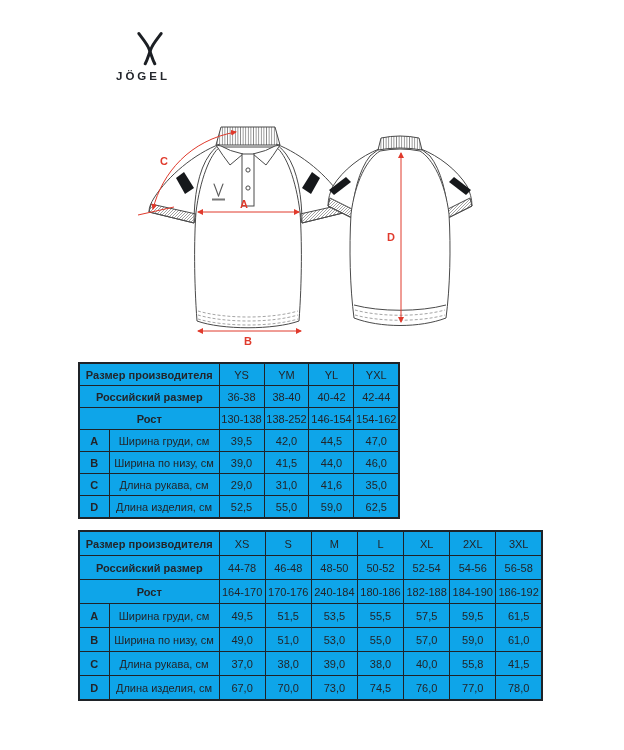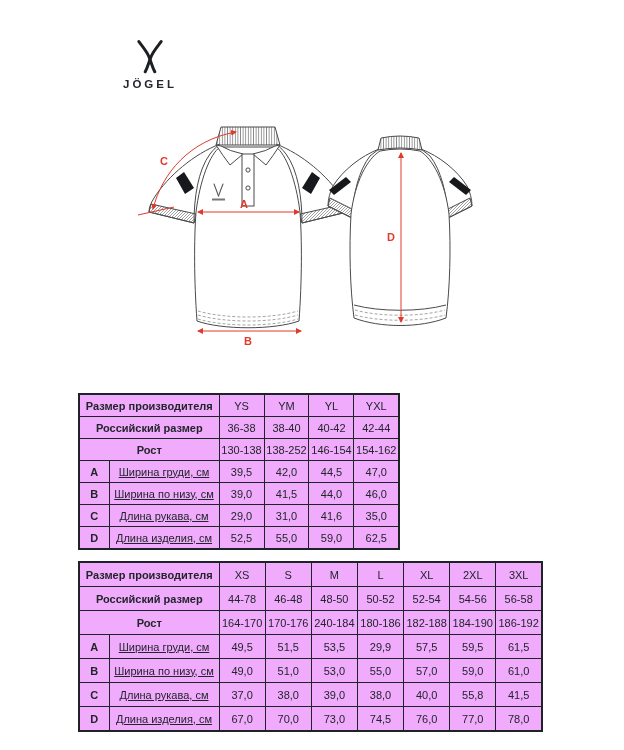--- a/index.html
+++ b/index.html
@@ -1,47 +1,47 @@
 <!DOCTYPE html>
 <html><head>
 <meta charset="utf-8">
 <style>
   html,body{margin:0;padding:0;background:#fff;}
   .page{position:relative;width:624px;height:750px;background:#ffffff;overflow:hidden;
         font-family:"Liberation Sans",sans-serif;color:#1d2025;}
 
   
-  .brand{position:absolute;left:116px;top:40px;width:68px;text-align:center;}
+  .brand{position:absolute;left:116px;top:32px;width:68px;text-align:left;}
   .brand svg{display:block;margin:0 auto;}
   .brand-name{font-weight:bold;font-size:11.5px;letter-spacing:3px;margin-top:2px;color:#23262c;}
   .title{position:absolute;left:199px;top:47px;font-size:27px;font-weight:bold;
          letter-spacing:.5px;color:#1a1d22;white-space:nowrap;}
 
   
   .front-svg{position:absolute;left:130px;top:118px;}
   .back-svg{position:absolute;left:325px;top:122px;}
   .outline{fill:#ffffff;stroke:#4a4a4a;stroke-width:1;}
   .seam{fill:none;stroke:#4a4a4a;stroke-width:1;}
   .stripe{fill:#16181b;stroke:none;}
   .dashline{fill:none;stroke:#9a9a9a;stroke-width:.9;stroke-dasharray:3 2;}
   .red{stroke:#e03a2c;stroke-width:1;fill:none;}
   .mlabel{font-family:"Liberation Sans",sans-serif;font-weight:bold;font-size:11px;fill:#e03a2c;}
   .chestlogo{stroke:#5a5a5a;stroke-width:1.1;fill:none;stroke-linecap:round;}
 
   
   table.sz{border-collapse:collapse;table-layout:fixed;position:absolute;left:78px;
-           background:#f0abfc;font-size:11px;color:#22252a;border:2px solid #1f2328;margin-top:31px;}
+           background:#0ea5e9;font-size:11px;color:#22252a;border:2px solid #1f2328;}
   table.sz td{border:1px solid #1f2328;text-align:center;padding:0;height:21px;
               overflow:hidden;white-space:nowrap;}
   table.t1{top:362px;width:322px;}
   table.t2{top:530px;width:465px;}
   table.t2 td{height:23px;}
   td.hlabel{font-weight:bold;}
   td.letter{font-weight:bold;}
-  td.pname{text-align:left;padding-left:8px;text-decoration:underline;}
+  td.pname{text-align:left;padding-left:8px;}
 </style>
 </head>
 <body>
 
 <div class="page">
 
   <div class="brand">
     <svg width="32" height="36" viewBox="0 0 30 34">
       <path d="M4.5 1.5 C 8 6.5, 12 10.5, 14.3 16.5 C 16.3 21.5, 17.2 25.5, 19.5 30" fill="none" stroke="#1c1f24" stroke-width="2.8" stroke-linecap="round"></path>
       <path d="M25.5 1.5 C 22 6.5, 18 10.5, 15.7 16.5 C 13.7 21.5, 12.8 25.5, 10.5 30" fill="none" stroke="#1c1f24" stroke-width="2.8" stroke-linecap="round"></path>
@@ -250,21 +250,21 @@
       <td>182-188</td>
       <td>184-190</td>
       <td>186-192</td>
     </tr>
     <tr>
       <td class="letter">A</td>
       <td class="pname">Ширина груди, см</td>
       <td>49,5</td>
       <td>51,5</td>
       <td>53,5</td>
-      <td>29,9</td>
+      <td>55,5</td>
       <td>57,5</td>
       <td>59,5</td>
       <td>61,5</td>
     </tr>
     <tr>
       <td class="letter">B</td>
       <td class="pname">Ширина по низу, см</td>
       <td>49,0</td>
       <td>51,0</td>
       <td>53,0</td>

